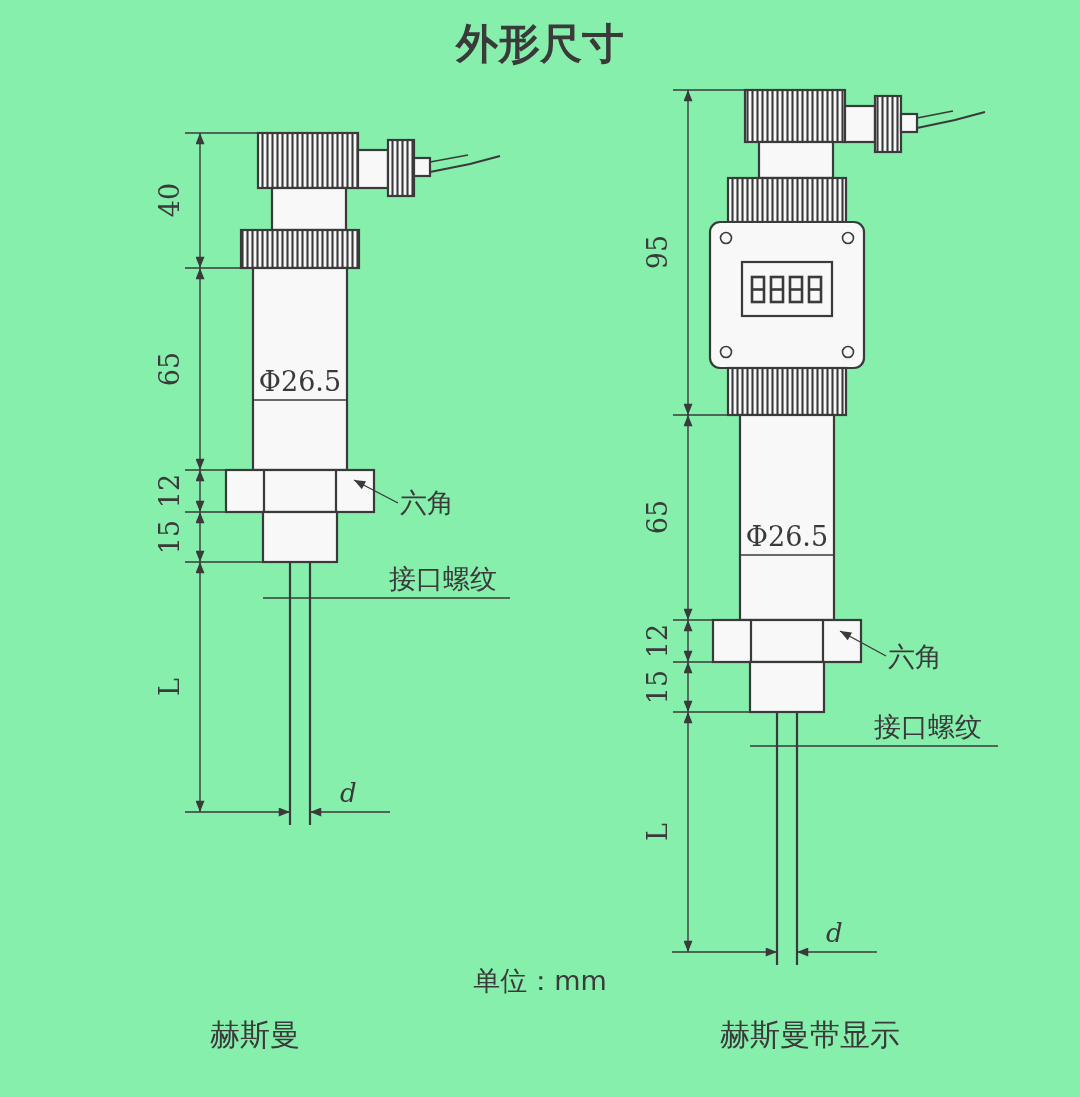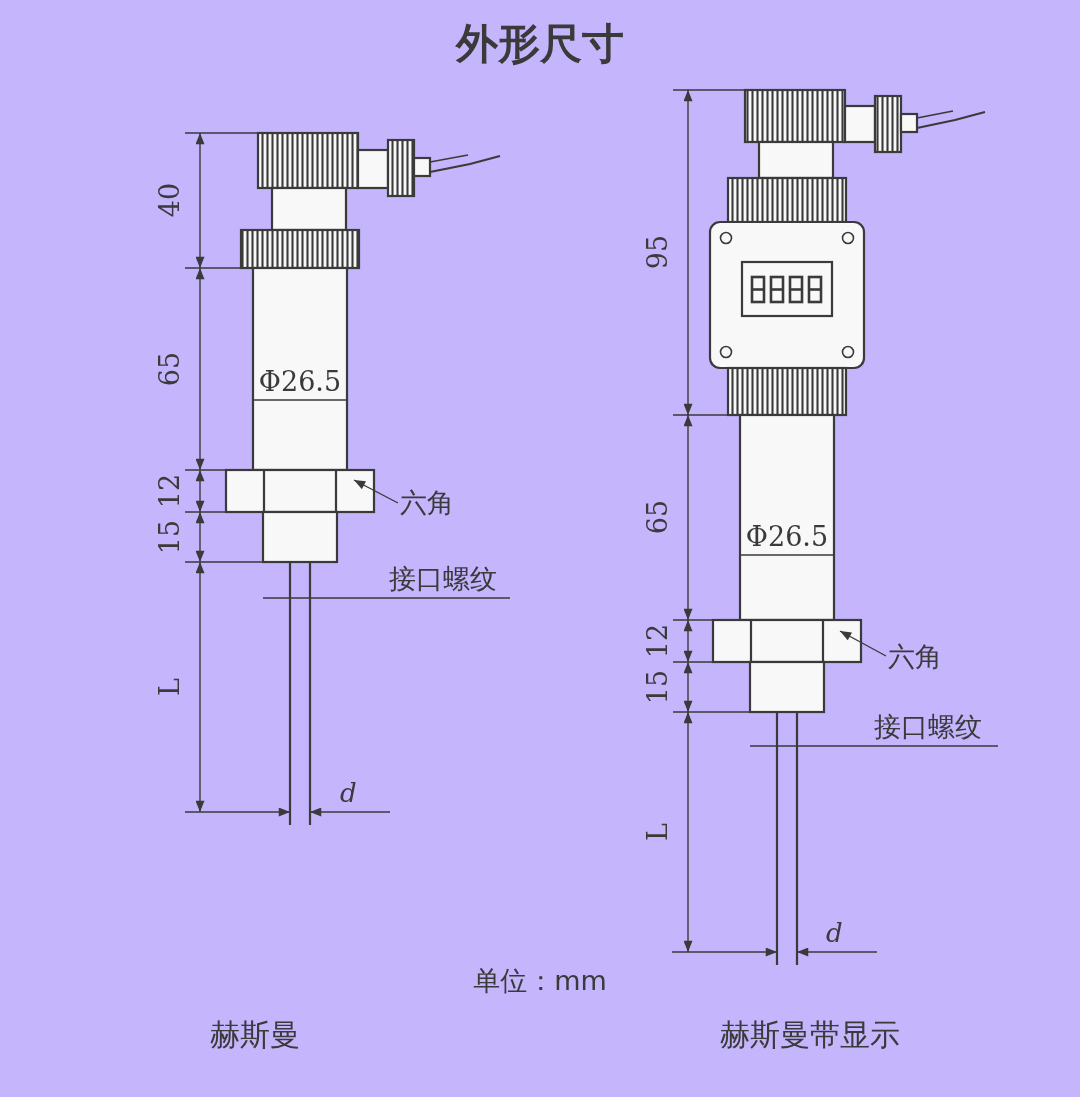--- a/index.html
+++ b/index.html
@@ -1,16 +1,16 @@
 <!DOCTYPE html>
 <html><head>
 <meta charset="utf-8">
 <style>
   html,body{margin:0;padding:0;background:#f8f8f8;}
-  .page{width:1080px;height:1097px;position:relative;background:#c4b5fd;overflow:hidden;}
+  .page{width:1080px;height:1097px;position:relative;background:#86efac;overflow:hidden;}
   svg{display:block;color:#3a3a3a;}
   text{fill:#3a3a3a;}
   .title-text{font:bold 42px "DejaVu Sans", sans-serif;}
   .caption-text{font:30px "DejaVu Sans", sans-serif;}
   .unit-text{font:27px "DejaVu Sans", sans-serif;}
   .dim-num{font:27px "DejaVu Serif", serif;}
   .cn-label{font:27px "DejaVu Serif", serif;}
   .d-label{font:italic 26px "DejaVu Serif", serif;}
   .outline{fill:#f8f8f8;stroke:#3a3a3a;stroke-width:2.2;}
   .ribbed{fill:url(#ribs);stroke:#3a3a3a;stroke-width:2.2;}

